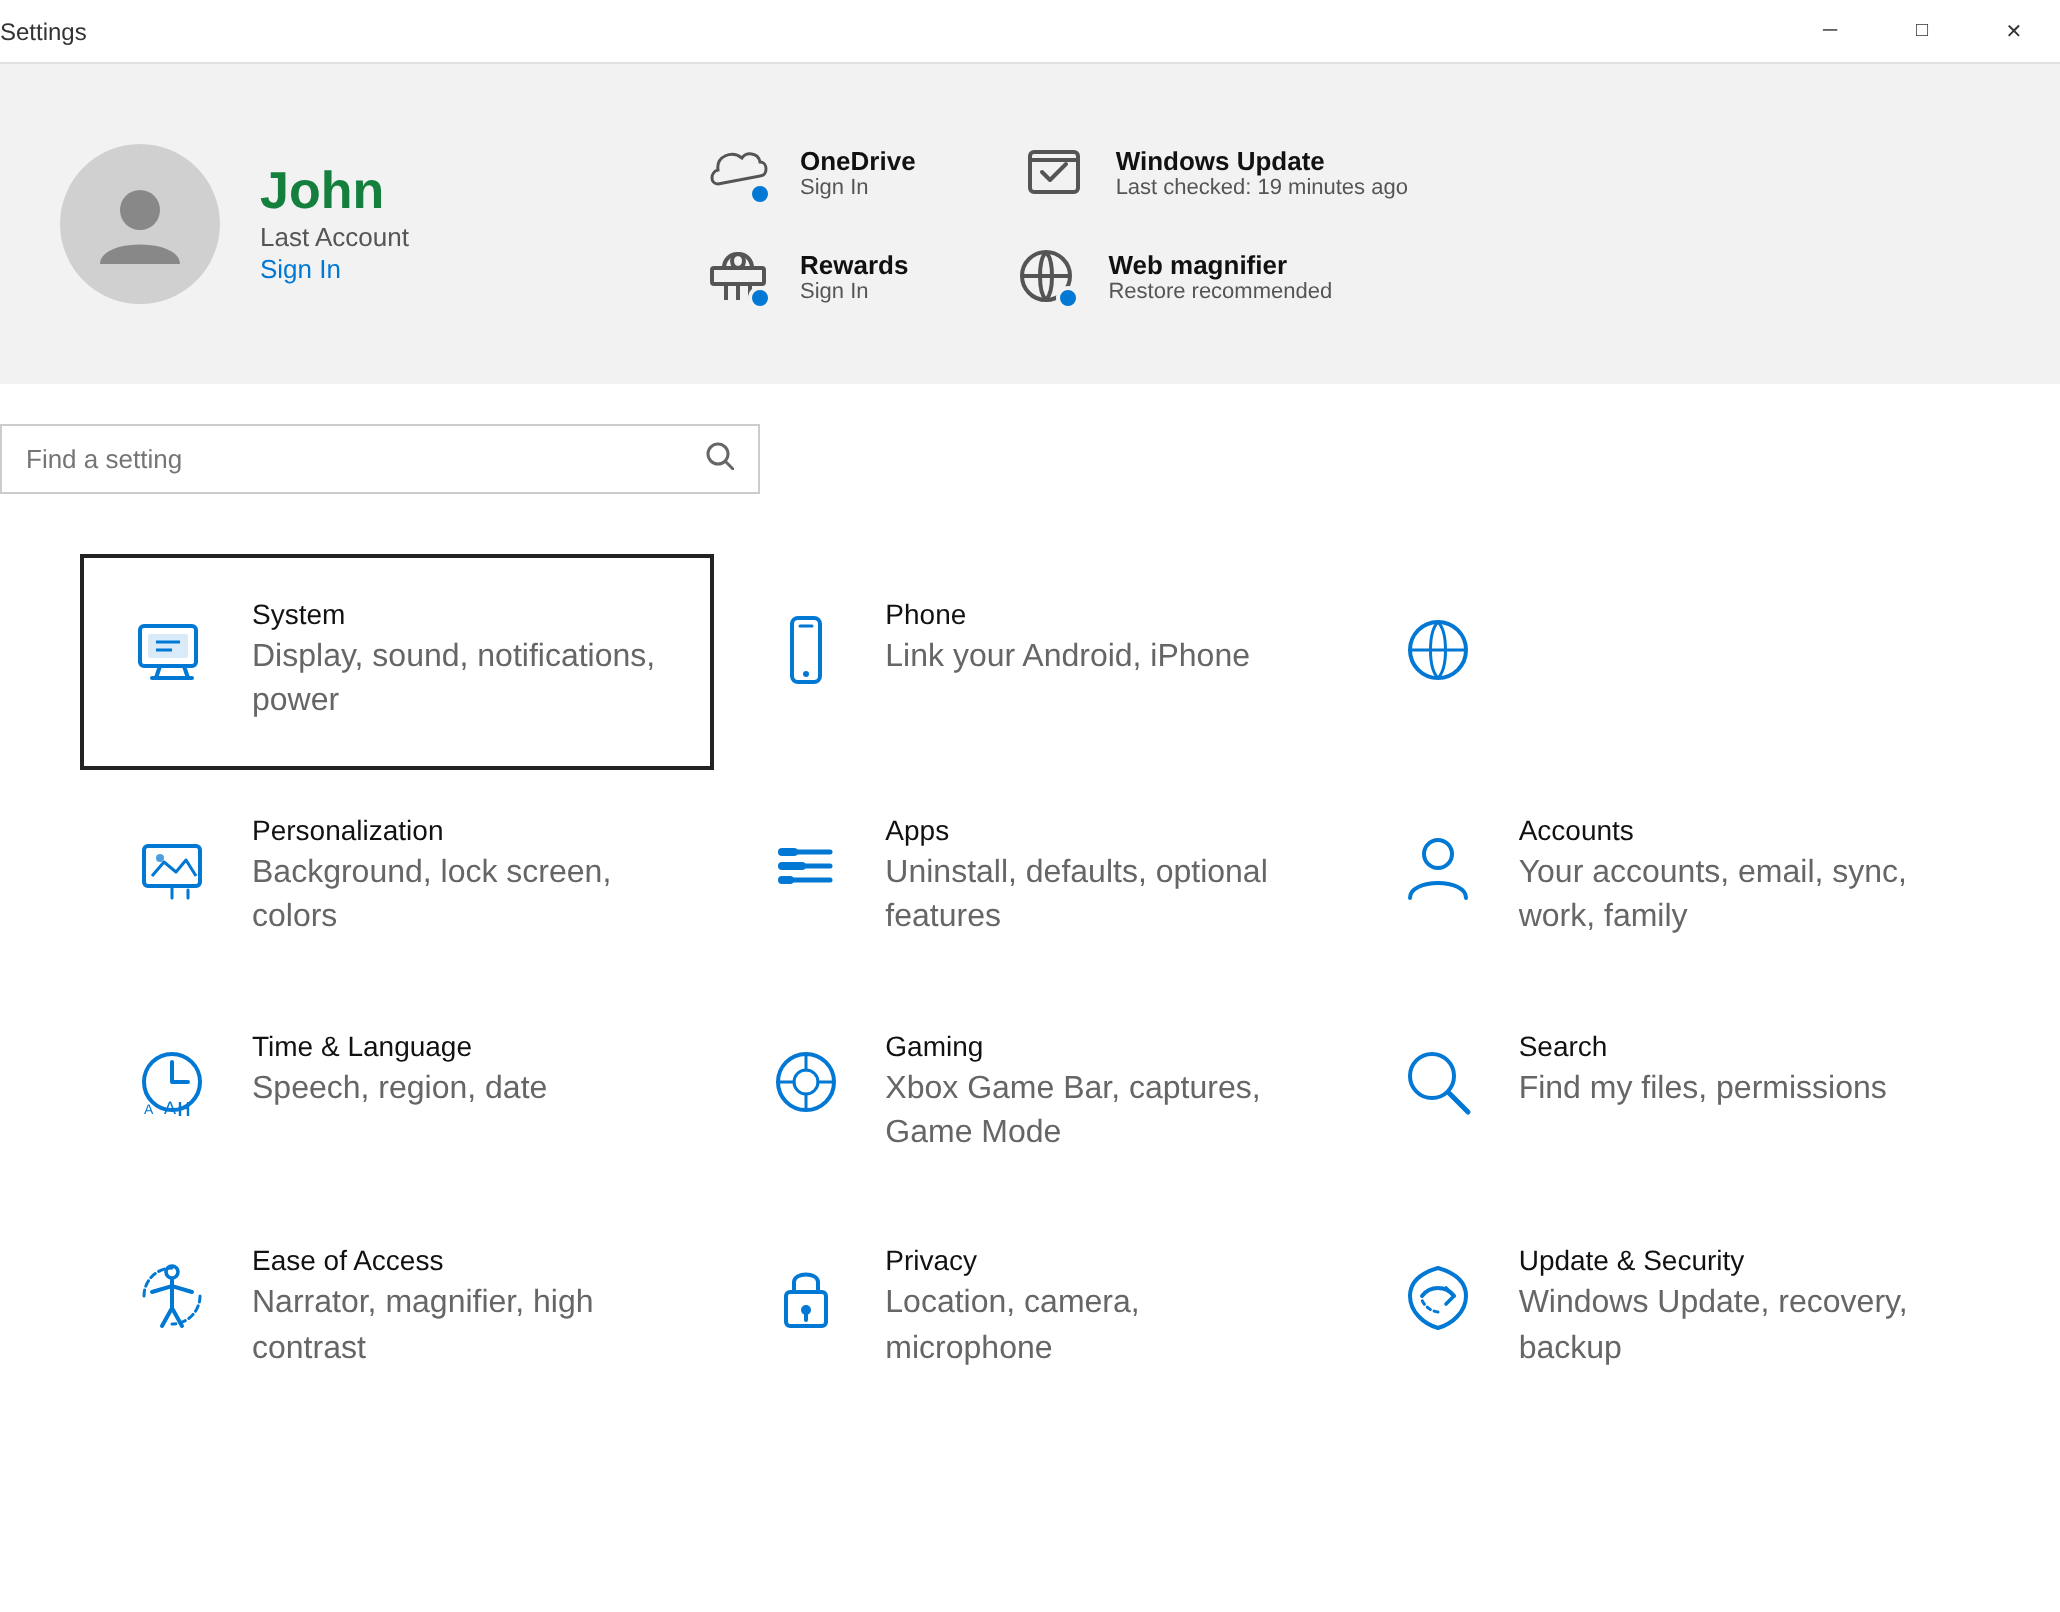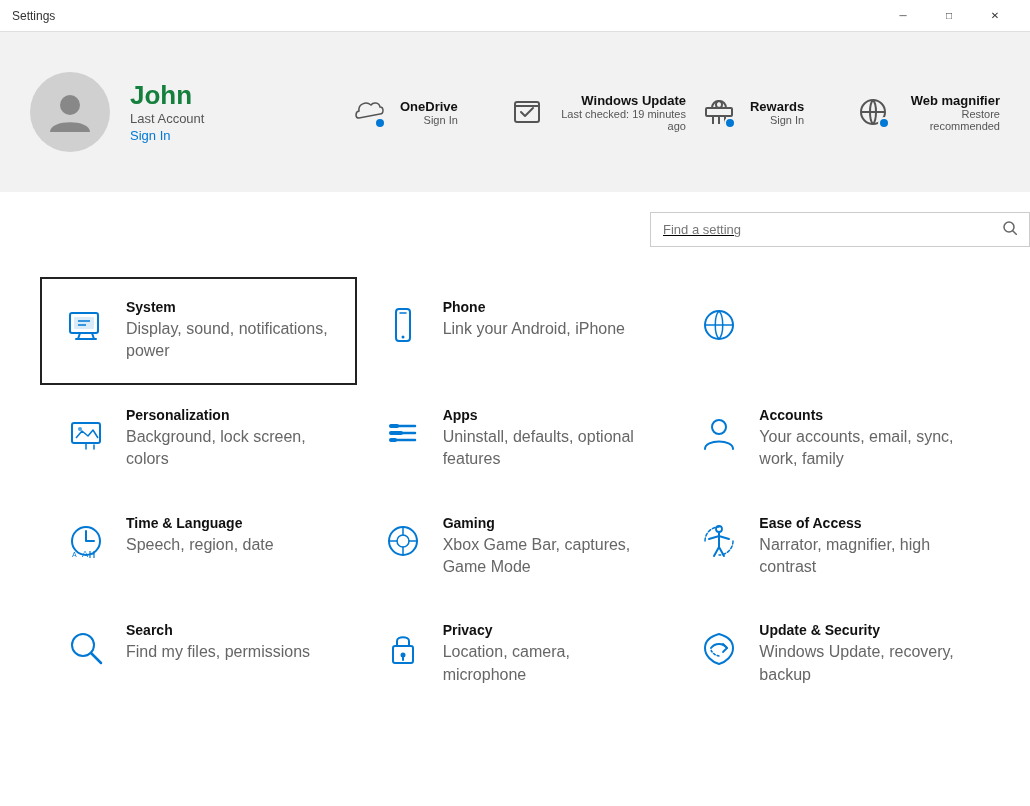--- a/index.html
+++ b/index.html
@@ -11,21 +11,21 @@
       overflow: hidden;
       display: flex;
       flex-direction: column;
     }
 
     
     .title-bar {
       display: flex;
       align-items: center;
       justify-content: space-between;
-      padding: 0 12px;
+      padding: 0 0;
       height: 32px;
       background: #fff;
       border-bottom: 1px solid #e0e0e0;
       flex-shrink: 0;
     }
     .title-bar-title {
       font-size: 12px;
       color: #333;
     }
     .title-bar-controls {
@@ -86,24 +86,23 @@
       color: #555;
     }
     .profile-info .sign-in-link {
       font-size: 13px;
       color: #0078d4;
       cursor: pointer;
       text-decoration: none;
     }
     .header-icons {
       display: flex;
-      flex-direction: row;
+      flex-direction: column;
       gap: 14px;
       flex: 1;
-      text-align: right;
     }
     .header-icons-row {
       display: flex;
       gap: 50px;
     }
     .header-icon-item {
       display: flex;
       align-items: center;
       gap: 12px;
       cursor: pointer;
@@ -148,23 +147,22 @@
     .main-content {
       flex: 1;
       overflow-y: auto;
       padding: 20px 0;
       background: #fff;
     }
 
     
     .search-container {
       display: flex;
-      justify-content: flex-end;
+      justify-content: flex-start;
       margin-bottom: 30px;
-      text-decoration: underline;
     }
     .search-box {
       display: flex;
       align-items: center;
       width: 380px;
       border: 1px solid #ccc;
       background: #fff;
       padding: 8px 12px;
       gap: 8px;
     }
@@ -207,21 +205,21 @@
       justify-content: center;
       flex-shrink: 0;
       margin-top: 2px;
     }
     .setting-icon svg {
       width: 40px;
       height: 40px;
     }
     .setting-text .setting-title {
       font-size: 14px;
-      font-weight: 700;
+      font-weight: 400;
       color: #111;
       margin-bottom: 3px;
     }
     .setting-text .setting-desc {
       font-size: 16px;
       color: #666;
       line-height: 1.4;
     }
   </style>
 </head>
@@ -447,51 +445,51 @@
       </div>
       <div class="setting-text">
         <div class="setting-title">Gaming</div>
         <div class="setting-desc">Xbox Game Bar, captures, Game Mode</div>
       </div>
     </div>
 
     <div class="setting-item">
       <div class="setting-icon">
         <svg viewBox="0 0 40 40" fill="none" xmlns="http://www.w3.org/2000/svg">
+          <circle cx="17" cy="17" r="11" stroke="#0078d4" stroke-width="2"></circle>
+          <path d="M25 25 L35 35" stroke="#0078d4" stroke-width="2.5" stroke-linecap="round"></path>
+        </svg>
+      </div>
+      <div class="setting-text">
+        <div class="setting-title">Search</div>
+        <div class="setting-desc">Find my files, permissions</div>
+      </div>
+    </div>
+
+    <div class="setting-item">
+      <div class="setting-icon">
+        <svg viewBox="0 0 40 40" fill="none" xmlns="http://www.w3.org/2000/svg">
           <circle cx="20" cy="8" r="3" stroke="#0078d4" stroke-width="1.8"></circle>
           <path d="M20 12 L20 26" stroke="#0078d4" stroke-width="2" stroke-linecap="round"></path>
           <path d="M10 18 L20 15 L30 18" stroke="#0078d4" stroke-width="2" stroke-linecap="round"></path>
           <path d="M20 26 L15 35 M20 26 L25 35" stroke="#0078d4" stroke-width="2" stroke-linecap="round"></path>
 
           <path d="M6 20 A14 14 0 0 1 20 6" stroke="#0078d4" stroke-width="1.5" stroke-linecap="round" stroke-dasharray="3 2"></path>
           <path d="M34 20 A14 14 0 0 1 20 34" stroke="#0078d4" stroke-width="1.5" stroke-linecap="round" stroke-dasharray="3 2"></path>
         </svg>
       </div>
       <div class="setting-text">
         <div class="setting-title">Ease of Access</div>
         <div class="setting-desc">Narrator, magnifier, high contrast</div>
       </div>
     </div>
 
     <div class="setting-item">
       <div class="setting-icon">
         <svg viewBox="0 0 40 40" fill="none" xmlns="http://www.w3.org/2000/svg">
-          <circle cx="17" cy="17" r="11" stroke="#0078d4" stroke-width="2"></circle>
-          <path d="M25 25 L35 35" stroke="#0078d4" stroke-width="2.5" stroke-linecap="round"></path>
-        </svg>
-      </div>
-      <div class="setting-text">
-        <div class="setting-title">Search</div>
-        <div class="setting-desc">Find my files, permissions</div>
-      </div>
-    </div>
-
-    <div class="setting-item">
-      <div class="setting-icon">
-        <svg viewBox="0 0 40 40" fill="none" xmlns="http://www.w3.org/2000/svg">
           <rect x="10" y="18" width="20" height="17" rx="2" stroke="#0078d4" stroke-width="2"></rect>
           <path d="M14 18 L14 13 C14 8 26 8 26 13 L26 18" stroke="#0078d4" stroke-width="2" stroke-linecap="round"></path>
           <circle cx="20" cy="27" r="2.5" fill="#0078d4"></circle>
           <line x1="20" y1="29" x2="20" y2="32" stroke="#0078d4" stroke-width="2" stroke-linecap="round"></line>
         </svg>
       </div>
       <div class="setting-text">
         <div class="setting-title">Privacy</div>
         <div class="setting-desc">Location, camera, microphone</div>
       </div>

